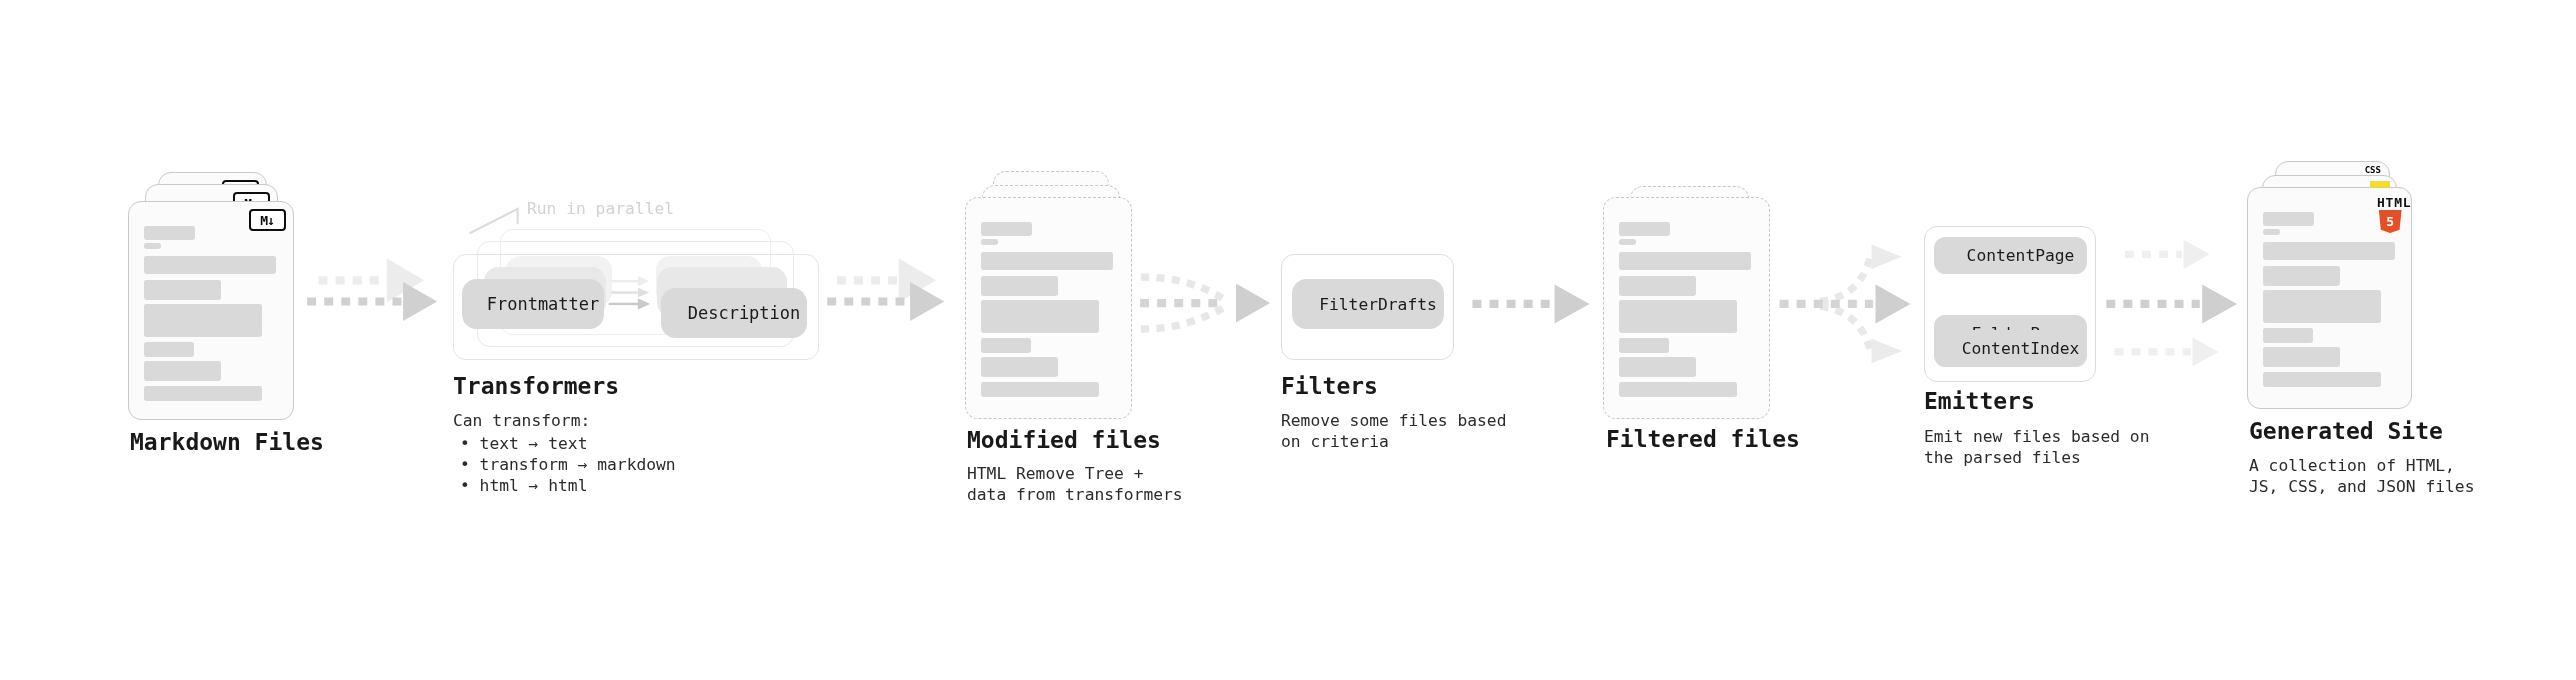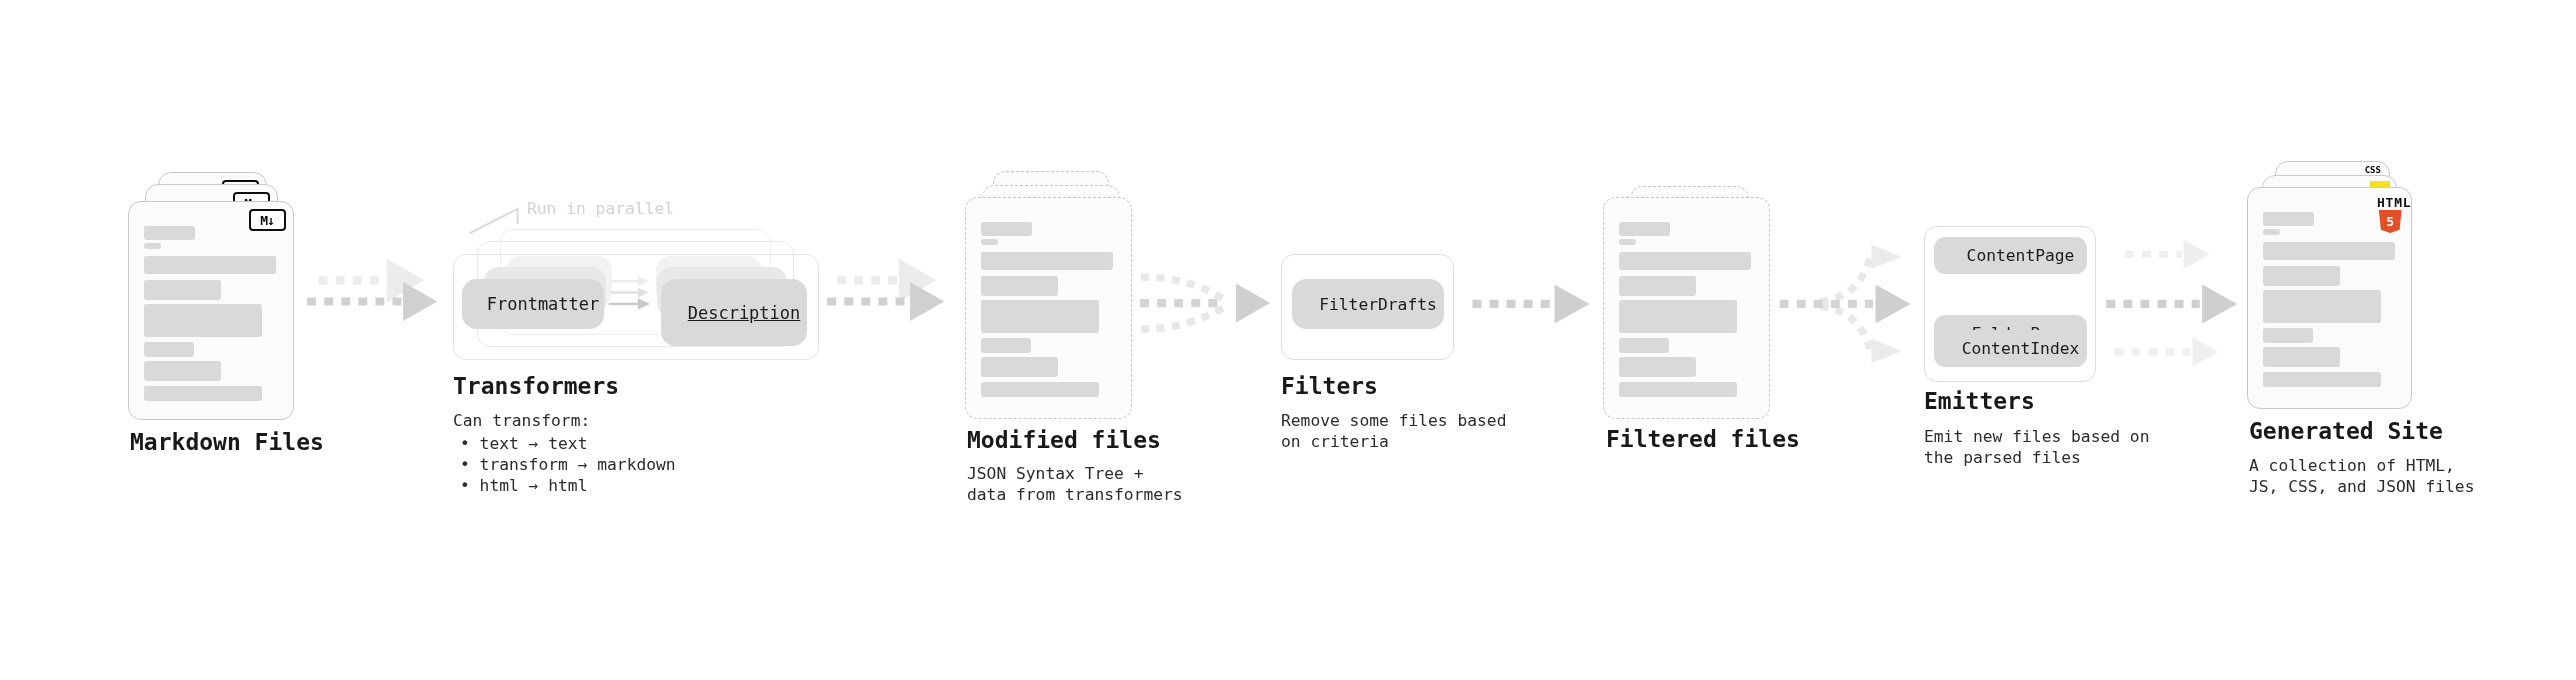--- a/index.html
+++ b/index.html
@@ -71,21 +71,21 @@
 
   <div>
     <div class="frame f-back" style="left:500px; top:229px; width:271px; height:106px;"></div>
     <div class="pill g2" style="left:506px; top:256px; width:106px; height:50px;"></div>
     <div class="pill g2" style="left:656px; top:256px; width:106px; height:50px;"></div>
     <div class="frame f-mid" style="left:477px; top:241px; width:317px; height:106px;"></div>
     <div class="pill g1" style="left:484px; top:267px; width:122px; height:50px;"></div>
     <div class="pill g1" style="left:657px; top:267px; width:130px; height:50px;"></div>
     <div class="frame" style="left:453px; top:254px; width:366px; height:106px;"></div>
     <div class="pill" style="left:462px; top:279px; width:142px; height:50px;">Frontmatter</div>
-    <div class="pill" style="left:661px; top:279px; width:146px; height:67px;text-decoration:underline;">Description</div>
+    <div class="pill" style="left:661px; top:288px; width:146px; height:50px;">Description</div>
     <div class="annotation" style="left:527px; top:199px;">Run in parallel</div>
     <div class="stage-title" style="left:453px; top:373px;">Transformers</div>
     <div class="stage-desc" style="left:453px; top:410px;">Can transform:</div>
     <div class="bullet" style="left:460px; top:433px;">• text → text</div>
     <div class="bullet" style="left:460px; top:454px;">• transform → markdown</div>
     <div class="bullet" style="left:460px; top:475px;">• html → html</div>
   </div>
 
   <div>
     <div class="file-card dashed" style="left:993px; top:171px; width:116px; height:219px;"></div>
@@ -94,21 +94,21 @@
         <div class="bar" style="top: 23.6px; width: 51px; height: 14px;"></div>
         <div class="bar" style="top: 41px; width: 17px; height: 5.7px;"></div>
         <div class="bar" style="top: 54px; width: 132px; height: 18px;"></div>
         <div class="bar" style="top: 78px; width: 77px; height: 19.5px;"></div>
         <div class="bar" style="top: 102px; width: 118px; height: 32.5px;"></div>
         <div class="bar" style="top: 140px; width: 50px; height: 15.4px;"></div>
         <div class="bar" style="top: 159px; width: 77px; height: 19.5px;"></div>
         <div class="bar" style="top: 184px; width: 118px; height: 15.4px;"></div>
       </div>
     <div class="stage-title" style="left:967px; top:427px;">Modified files</div>
-    <div class="stage-desc" style="left:967px; top:463px;">JSON Syntax Tree +
+    <div class="stage-desc" style="left:967px; top:463px;">HTML Remove Tree +
 data from transformers</div>
   </div>
 
   <div>
     <div class="box" style="left:1281px; top:254px; width:173px; height:106px;"></div>
     <div class="pill" style="left:1292px; top:279px; width:152px; height:50px; font-size:16.3px;">FilterDrafts</div>
     <div class="stage-title" style="left:1281px; top:373px;">Filters</div>
     <div class="stage-desc" style="left:1281px; top:410px;">Remove some files based
 on criteria</div>
   </div>

